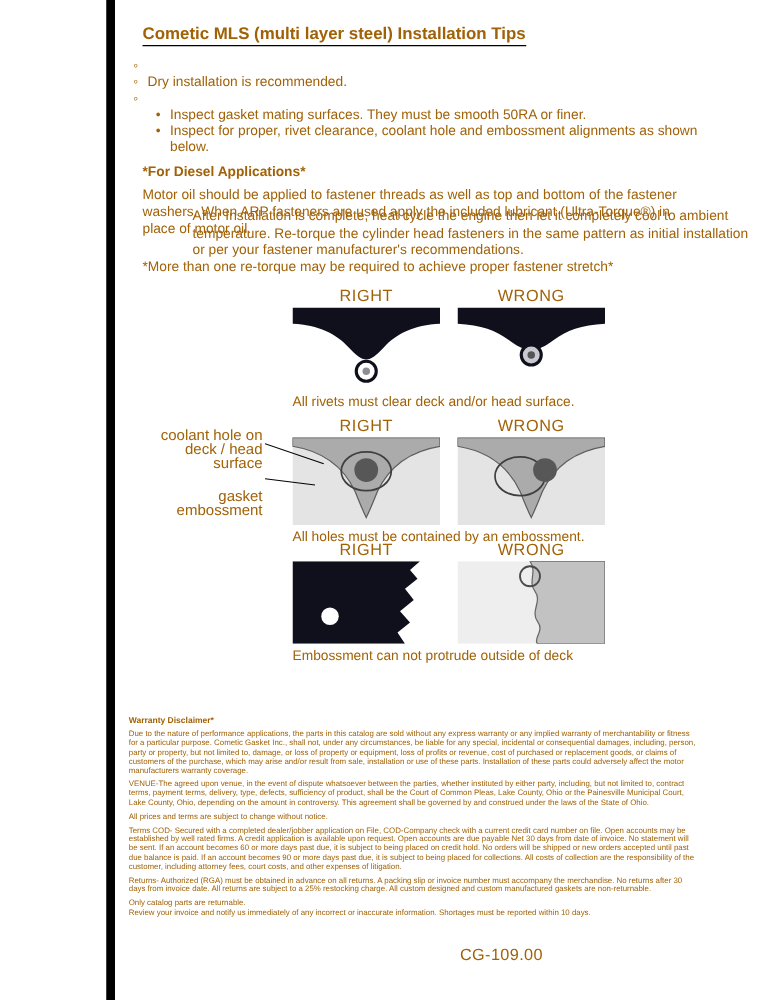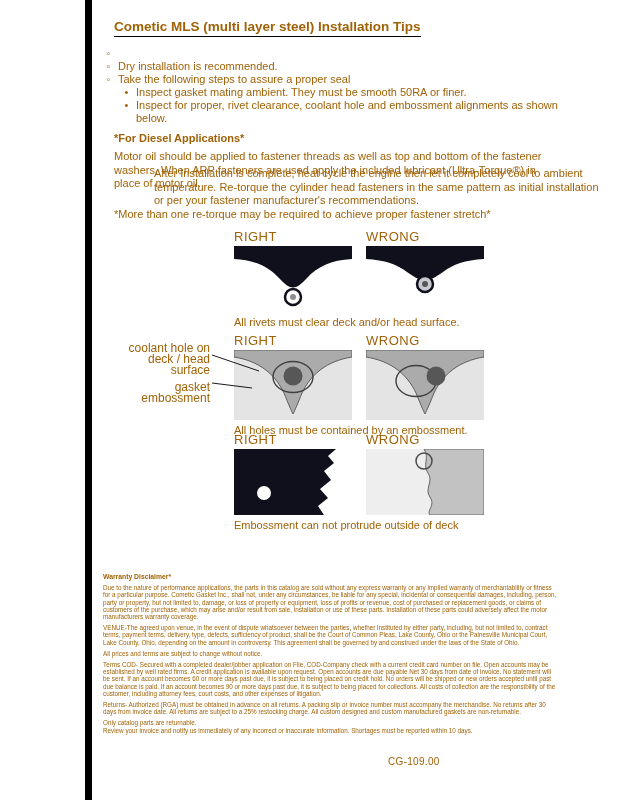--- a/index.html
+++ b/index.html
@@ -25,61 +25,60 @@
   .para { position:absolute; left:114px; width:450px; font-size:11px; line-height:13.5px; }
   .p1 { top:137px;margin-top:13px; }
   .p2 { top:167px;margin-left:40px; }
   .note { position:absolute; left:114px; top:208px; font-size:11px; }
 
   .pair { position:absolute; left:234px; width:252px; }
   .pair1 { top:229px; }
   .pair2 { top:333px; }
   .pair3 { top:432px; }
   .pair-h { display:flex; gap:14px; font-size:13px; letter-spacing:0.5px; }
-  .pair-h span { flex:0 0 118px; }
+  .pair-h span { flex:0 0 118px; text-align:center; }
   .pair-imgs { display:flex; gap:14px; margin-top:2px; }
   .pair-imgs svg { flex:0 0 118px; display:block; background:#fff; }
   .caption { font-size:11px; margin-top:4px; line-height:12.5px; }
 
   .side-labels { position:absolute; left:116px; top:343px; width:94px; font-size:12px; line-height:11px; text-align:right; }
-  .side-label-2 { margin-top:6px; }
+  .side-label-2 { margin-top:16px; }
   .leaders { position:absolute; left:212px; top:350px; }
 
   .warranty { position:absolute; left:103px; top:573px; width:456px; font-size:6.3px; line-height:7.2px; }
   .warranty .w-h { font-size:6.8px; font-weight:bold; margin-bottom:4px; }
   .warranty p { margin-bottom:4px; }
   .warranty .tight { margin-bottom:0; }
 
-  .footer-code { position:absolute; left:388px; top:756px; font-size:10px; letter-spacing:0.3px; }
+  .footer-code { position:absolute; left:368px; top:756px; font-size:13px; letter-spacing:0.3px; }
 </style>
 </head>
 <body>
 
 <div class="page">
 
   <div class="spine"></div>
 
   <h1 class="title">Cometic MLS (multi layer steel) Installation Tips</h1>
 
   <div class="bullets">
     <div class="b-row">
       <span class="mk">◦</span>
     </div>
     <div class="b-row">
       <span class="mk">◦</span>
       <span>Dry installation is recommended.</span>
     </div>
     <div class="b-row">
       <span class="mk">◦</span>
-      <span>Take the following steps to assure a proper seal</span>
     </div>
     <div class="sub">
       <div class="b-row">
         <span class="mk">•</span>
-        <span>Inspect gasket mating ambient.  They must be smooth 50RA or finer.</span>
+        <span>Inspect gasket mating surfaces.  They must be smooth 50RA or finer.</span>
       </div>
       <div class="b-row">
         <span class="mk">•</span>
         <span>Inspect for proper, rivet clearance, coolant hole and embossment alignments as shown below.</span>
       </div>
     </div>
   </div>
 
   <h2 class="diesel-h">*For Diesel Applications*</h2>
   <p class="para p1">Motor oil should be applied to fastener threads as well as top and bottom of the fastener washers. When ARP fasteners are used apply the included lubricant (Ultra-Torque®) in place of motor oil.</p>

